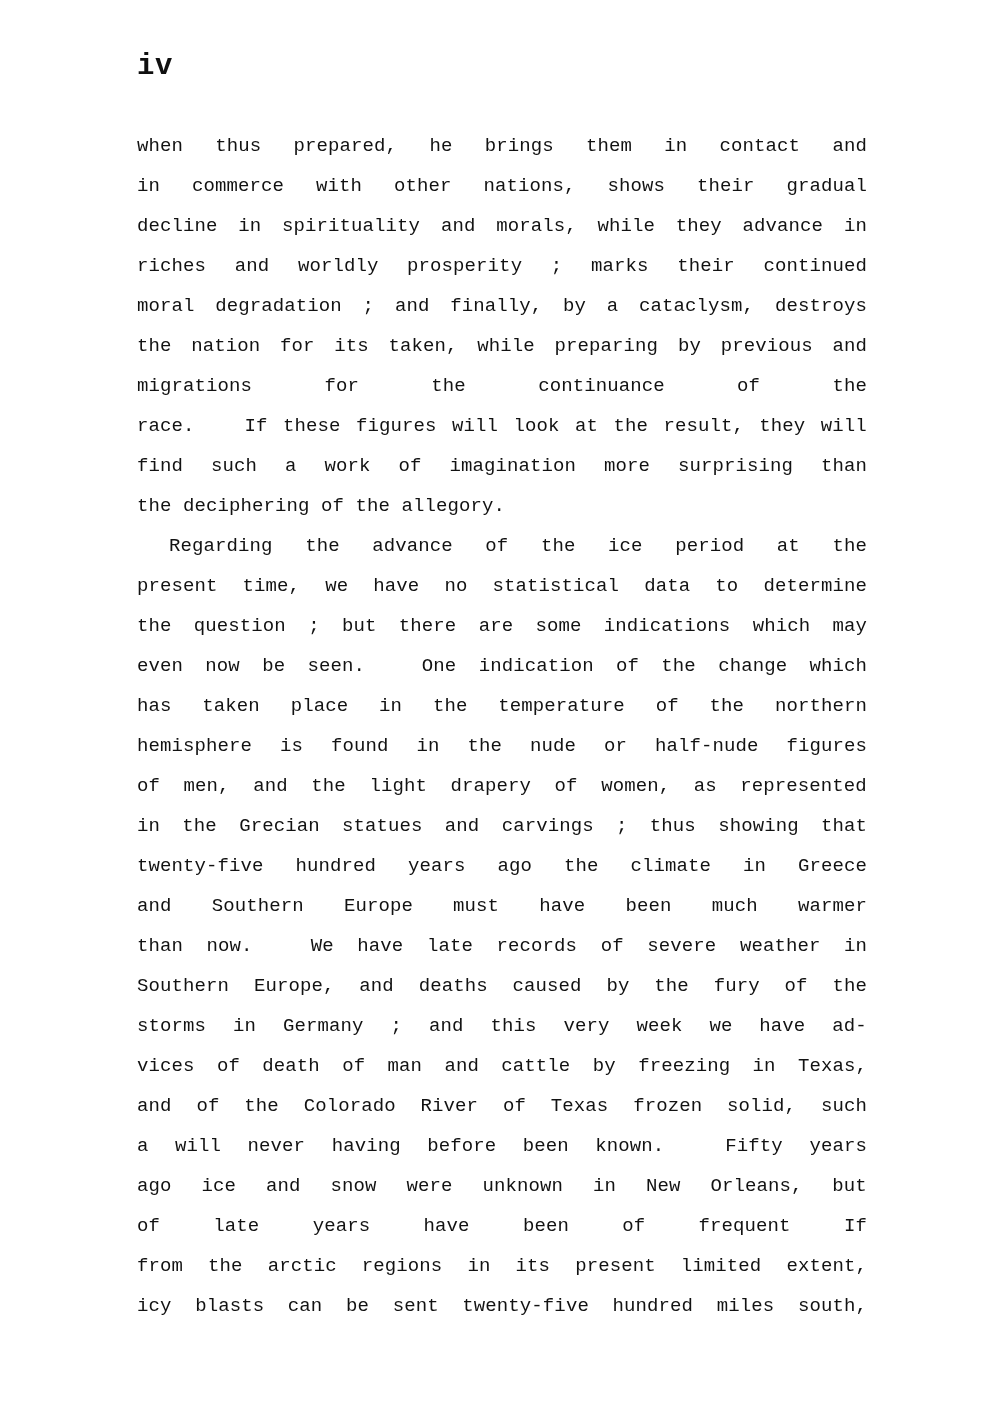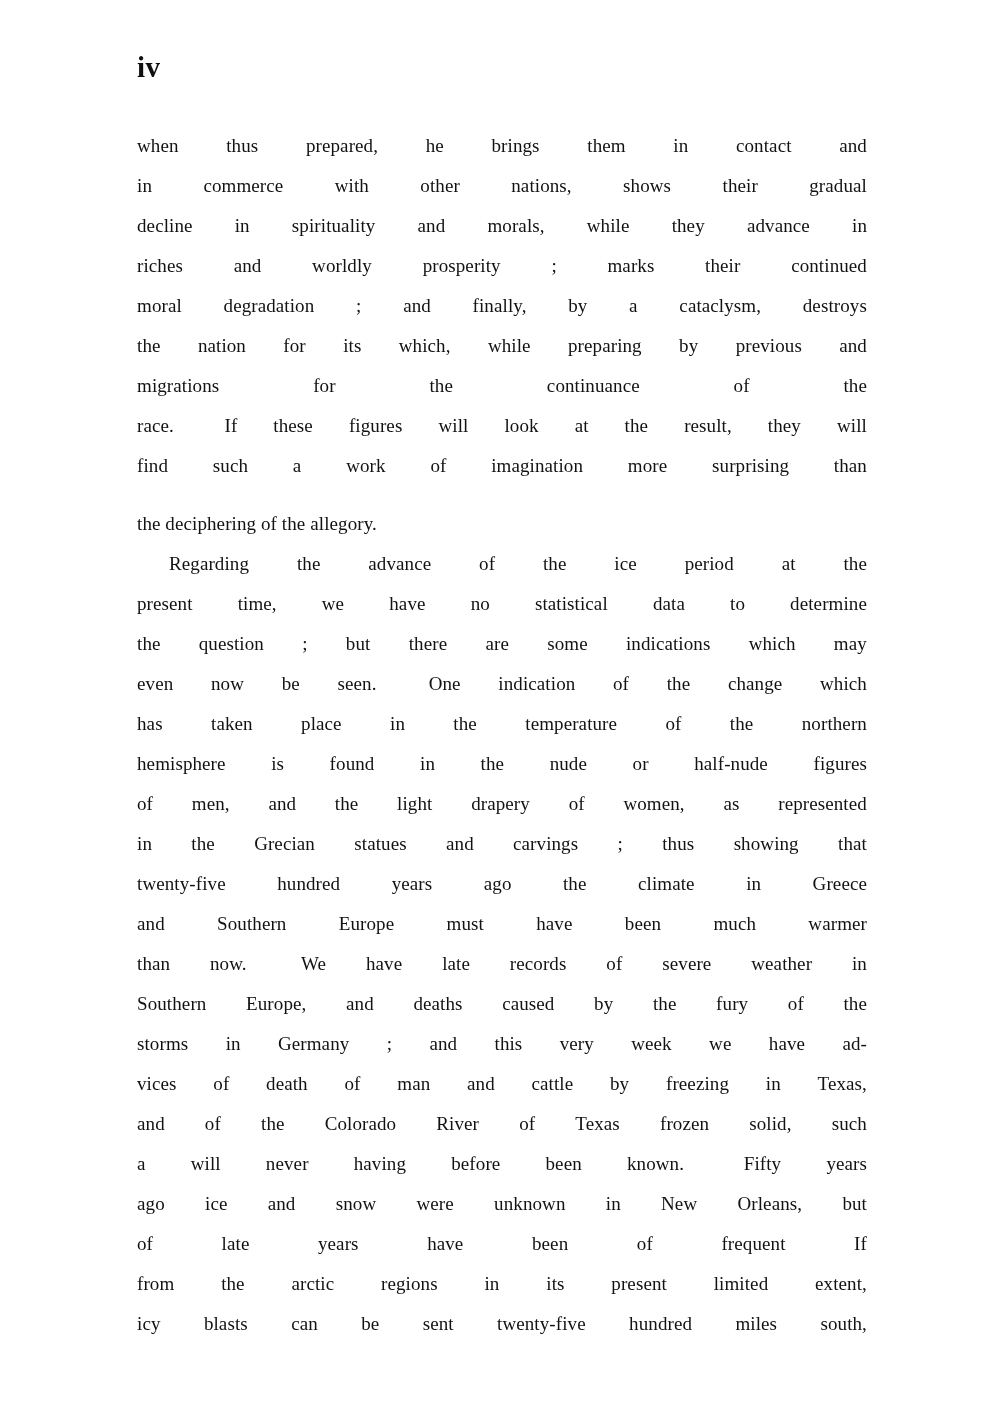--- a/index.html
+++ b/index.html
@@ -17,20 +17,21 @@
     color: #131313;
     -webkit-font-smoothing: antialiased;
   }
 
   .page {
     position: absolute;
     left: 0; top: 0;
     width: 1000px;
     height: 1192px;
     background: #ffffff;
+    font-family: Liberation Mono, monospace;
   }
 
   
   .running-head {
     position: absolute;
     left: 137px;
     top: 50px;
     width: 728px;
     height: 42px;
   }
@@ -82,21 +83,20 @@
     display: flex;
     justify-content: space-between;
     width: 730px;
   }
   .line.j > span { display: inline-block; }
 
   
   .line.last {
     display: block;
     width: auto;
-    margin-top: 18px;
   }
 
   
   .line.indent {
     padding-left: 32px;
     width: 698px;
   }
 
   .word { white-space: pre; }
 </style>
@@ -162,21 +162,21 @@
           <span class="word">by</span>
           <span class="word">a</span>
           <span class="word">cataclysm,</span>
           <span class="word">destroys</span>
         </div>
         <div class="line j">
           <span class="word">the</span>
           <span class="word">nation</span>
           <span class="word">for</span>
           <span class="word">its</span>
-          <span class="word">which,</span>
+          <span class="word">taken,</span>
           <span class="word">while</span>
           <span class="word">preparing</span>
           <span class="word">by</span>
           <span class="word">previous</span>
           <span class="word">and</span>
         </div>
         <div class="line j">
           <span class="word">migrations</span>
           <span class="word">for</span>
           <span class="word">the</span>

